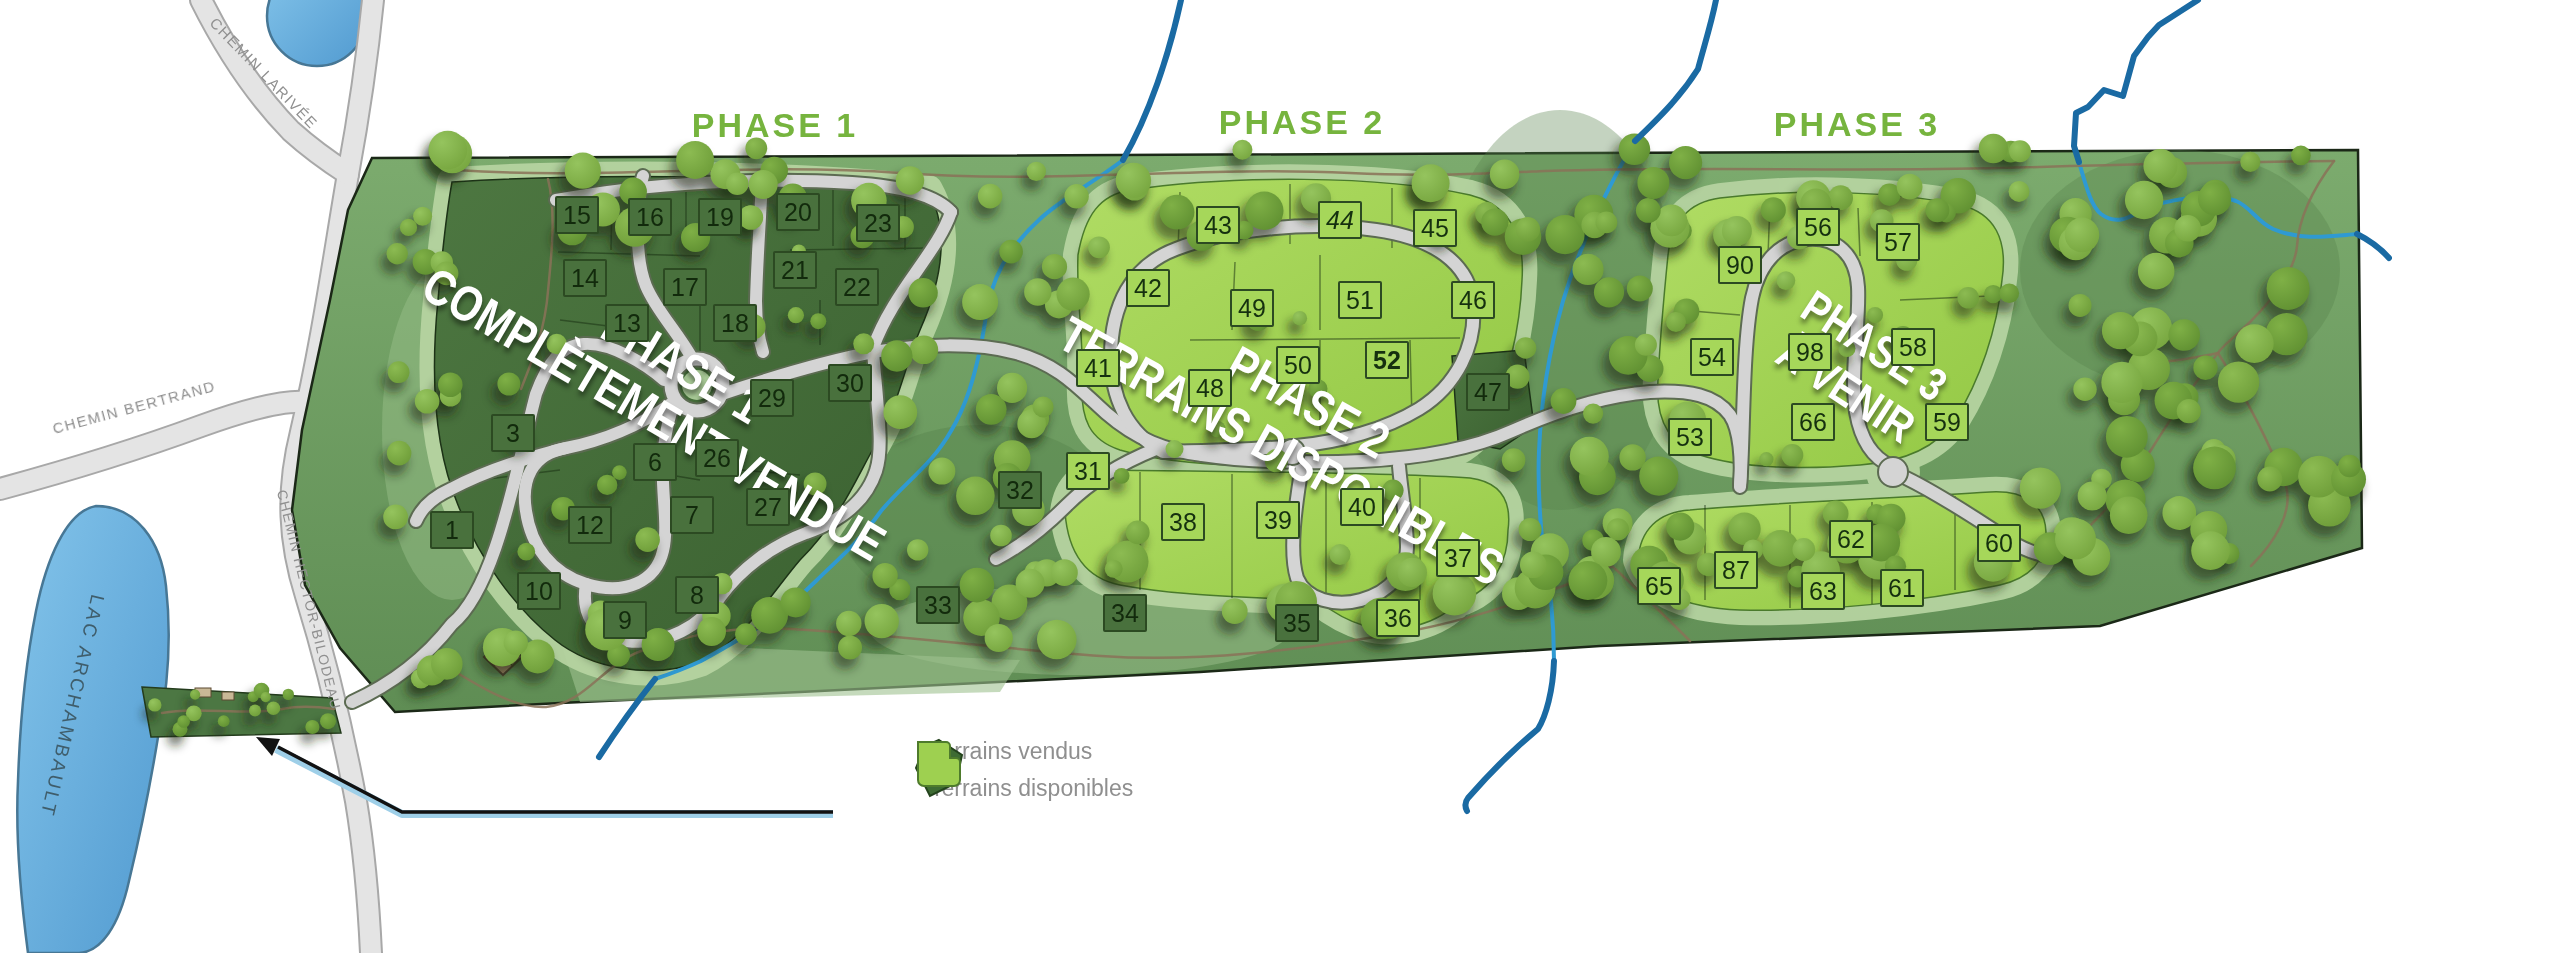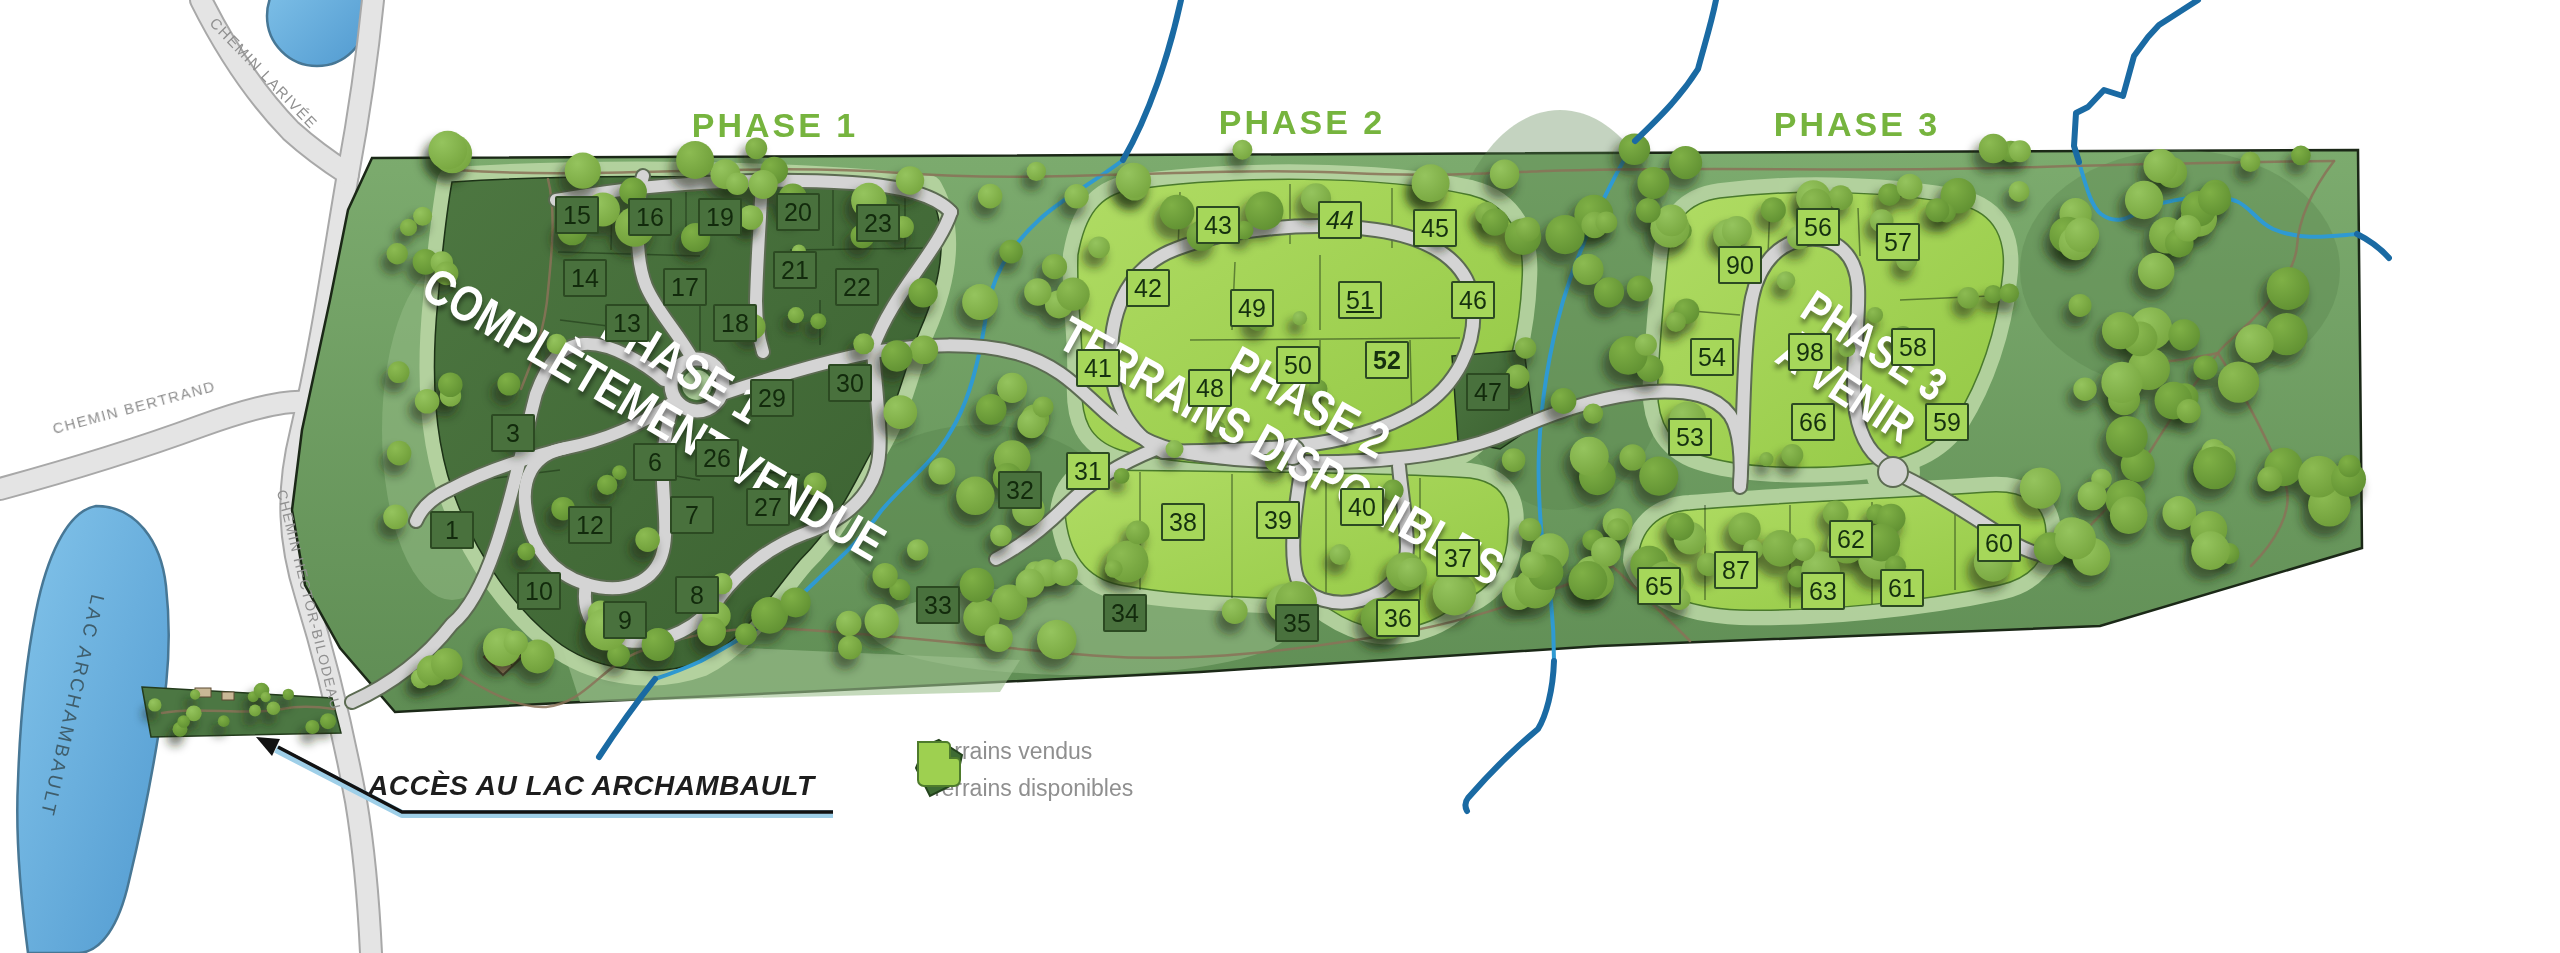--- a/index.html
+++ b/index.html
@@ -855,21 +855,20 @@
 <div class="overlay" style="left:1860px;top:368px;font-size:46px;transform:translate(-50%,-50%) rotate(33deg) scaleX(.82);">
   <div>PHASE 3</div>
   <div>À VENIR</div>
 </div>
 
 <div class="rlabel" style="left:264px;top:73px;--rot:46deg;">CHEMIN LARIVÉE</div>
 <div class="rlabel" style="left:134px;top:407px;--rot:-15deg;">CHEMIN BERTRAND</div>
 <div class="rlabel" style="left:309px;top:600px;--rot:76deg;font-size:14px;">CHEMIN HECTOR-BILODEAU</div>
 <div class="lake-label" style="left:72px;top:706px;">LAC ARCHAMBAULT</div>
 
-<div class="access">ACCÈS AU LAC ARCHAMBAULT</div>
 
 <div class="legend">
   <div class="legend-row">
     <svg width="54" height="62" viewBox="0 0 54 62">
       <polygon points="27,2 50,17 44,45 18,58 4,30 13,8" fill="#3e6b33" stroke="#24431d" stroke-width="2"></polygon>
     </svg>
     <span>Terrains vendus</span>
   </div>
   <div class="legend-row">
     <svg width="54" height="52" viewBox="0 0 54 52">
@@ -916,21 +915,21 @@
       <div class="lot avail" style="left: 1098px; top: 368px;">41</div>
       <div class="lot avail" style="left: 1148px; top: 288px;">42</div>
       <div class="lot avail" style="left: 1218px; top: 225px;">43</div>
       <div class="lot avail" style="left: 1340px; top: 220px; font-style: italic;">44</div>
       <div class="lot avail" style="left: 1435px; top: 228px;">45</div>
       <div class="lot avail" style="left: 1473px; top: 300px;">46</div>
       <div class="lot sold" style="left: 1488px; top: 392px;">47</div>
       <div class="lot avail" style="left: 1210px; top: 388px;">48</div>
       <div class="lot avail" style="left: 1252px; top: 308px;">49</div>
       <div class="lot avail" style="left: 1298px; top: 365px;">50</div>
-      <div class="lot avail" style="left: 1360px; top: 300px; text-decoration: underline;">51</div>
+      <div class="lot avail" style="left: 1360px; top: 300px;">51</div>
       <div class="lot avail" style="left: 1387px; top: 360px; font-weight: bold;">52</div>
       <div class="lot avail" style="left: 1690px; top: 437px;">53</div>
       <div class="lot avail" style="left: 1712px; top: 357px;">54</div>
       <div class="lot avail" style="left: 1740px; top: 265px;">90</div>
       <div class="lot avail" style="left: 1818px; top: 227px;">56</div>
       <div class="lot avail" style="left: 1898px; top: 242px;">57</div>
       <div class="lot avail" style="left: 1913px; top: 347px;">58</div>
       <div class="lot avail" style="left: 1947px; top: 422px;">59</div>
       <div class="lot avail" style="left: 1999px; top: 543px;">60</div>
       <div class="lot avail" style="left: 1902px; top: 588px;">61</div>

